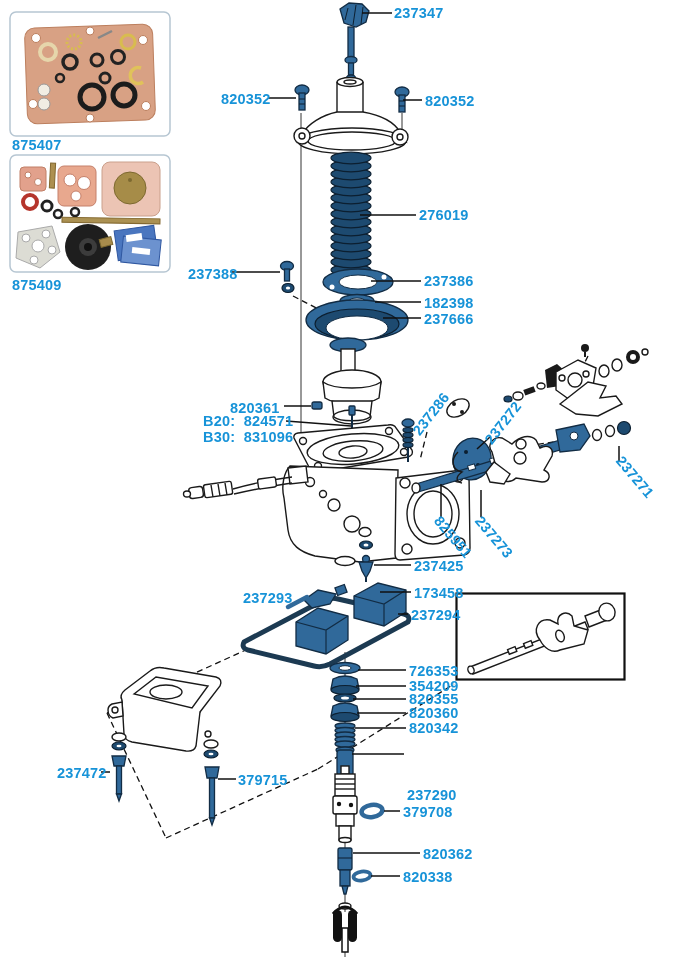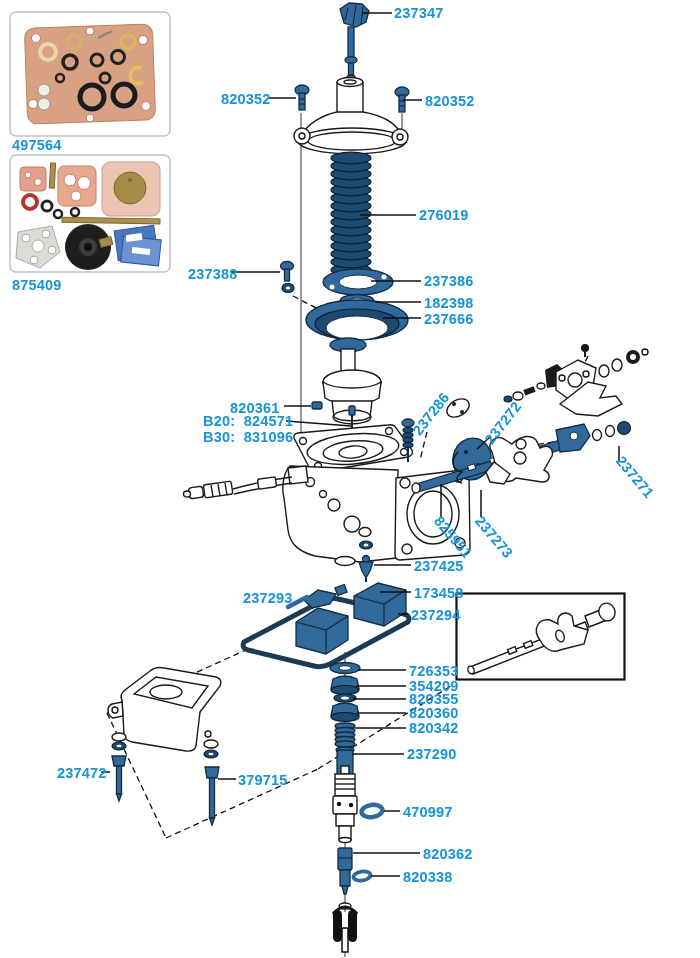--- a/index.html
+++ b/index.html
@@ -448,21 +448,21 @@
     <line class="ldr" x1="352" y1="754" x2="404" y2="754"></line>
     <line class="ldr" x1="384" y1="811" x2="400" y2="811"></line>
     <line class="ldr" x1="353" y1="853" x2="420" y2="853"></line>
     <line class="ldr" x1="371" y1="876" x2="400" y2="876"></line>
     <line class="ldr" x1="101" y1="772" x2="110" y2="772"></line>
     <line class="ldr" x1="218" y1="779" x2="236" y2="779"></line>
   </g>
 </svg>
 
 <div class="labels">
-  <span class="plbl" style="left:12px;top:136px">497564</span>
+  <span class="plbl" style="left:12px;top:136px">875407</span>
   <span class="plbl" style="left:12px;top:276px">875409</span>
   <span class="plbl" style="left:394px;top:4px">237347</span>
   <span class="plbl" style="left:221px;top:90px">820352</span>
   <span class="plbl" style="left:425px;top:92px">820352</span>
   <span class="plbl" style="left:419px;top:206px">276019</span>
   <span class="plbl" style="left:188px;top:265px">237388</span>
   <span class="plbl" style="left:424px;top:272px">237386</span>
   <span class="plbl" style="left:424px;top:294px">182398</span>
   <span class="plbl" style="left:424px;top:310px">237666</span>
   <span class="plbl" style="left:230px;top:399px">820361</span>
@@ -475,21 +475,21 @@
   <span class="plbl rot-cw" style="left:494px;top:537px">237273</span>
   <span class="plbl" style="left:414px;top:557px">237425</span>
   <span class="plbl" style="left:243px;top:589px">237293</span>
   <span class="plbl" style="left:414px;top:584px">173458</span>
   <span class="plbl" style="left:411px;top:606px">237294</span>
   <span class="plbl" style="left:409px;top:662px">726353</span>
   <span class="plbl" style="left:409px;top:677px">354209</span>
   <span class="plbl" style="left:409px;top:690px">820355</span>
   <span class="plbl" style="left:409px;top:704px">820360</span>
   <span class="plbl" style="left:409px;top:719px">820342</span>
-  <span class="plbl" style="left:407px;top:745px">237290</span>
-  <span class="plbl" style="left:403px;top:803px">470997</span>
+  <span class="plbl" style="left:407px;top:786px">237290</span>
+  <span class="plbl" style="left:403px;top:803px">379708</span>
   <span class="plbl" style="left:423px;top:845px">820362</span>
   <span class="plbl" style="left:403px;top:868px">820338</span>
   <span class="plbl" style="left:57px;top:764px">237472</span>
   <span class="plbl" style="left:238px;top:771px">379715</span>
 </div>
 
 </div>
 
 </body></html>

